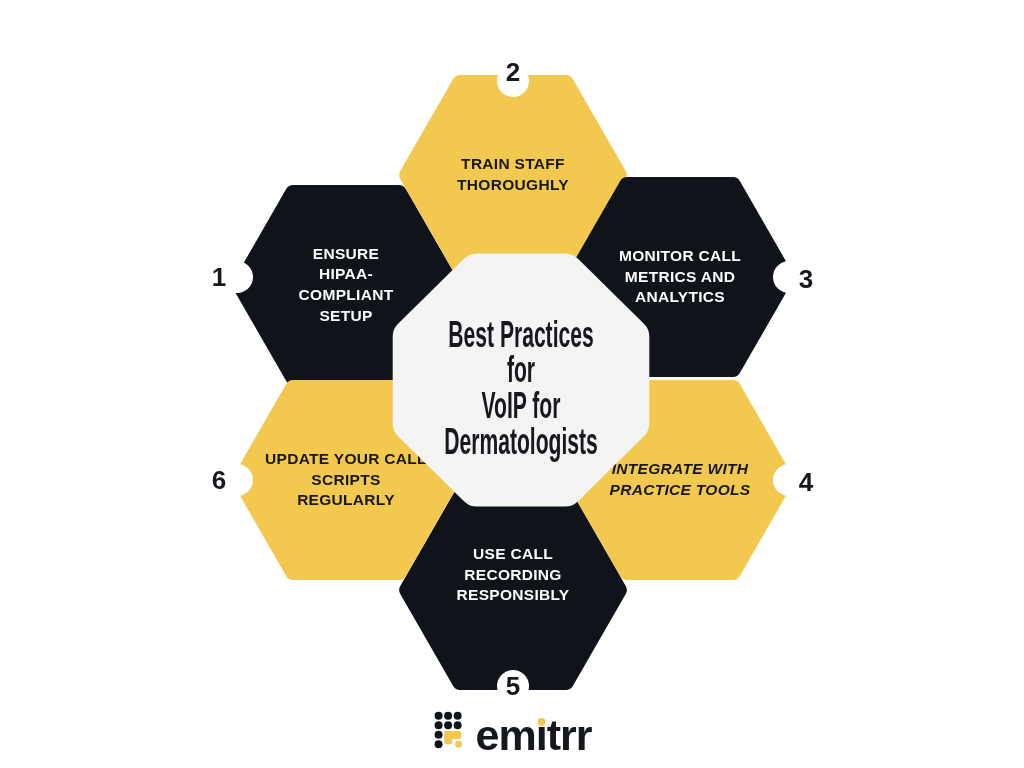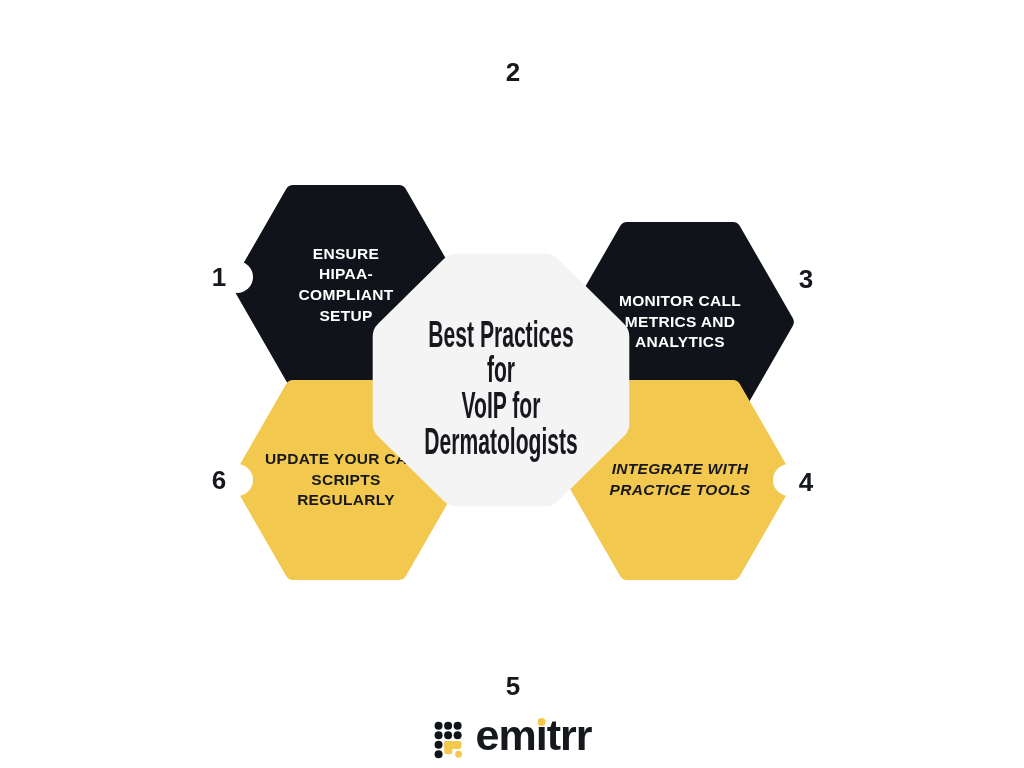--- a/index.html
+++ b/index.html
@@ -19,28 +19,28 @@
   .hex-label{
     position:absolute;left:0;top:0;width:100%;height:100%;
     display:flex;align-items:center;justify-content:center;
     text-align:center;white-space:pre-line;
     font-weight:bold;font-size:15.5px;line-height:1.33;letter-spacing:.3px;
   }
   .hex-yellow .hex-label{color:#16181d;}
   .hex-black  .hex-label{color:#ffffff;}
   .hex-1{left:231px;top:177px;margin-top:8px;}
   .hex-2{left:398px;top:75px;}
-  .hex-3{left:565px;top:177px;margin-top:45px;}
+  .hex-3{left:565px;top:177px;}
   .hex-4{left:565px;top:380px;font-style:italic;}
   .hex-5{left:398px;top:490px;}
   .hex-6{left:231px;top:380px;}
   .hex-5 .hex-label{transform:translateY(-15px);}
 
   
-  .octagon{position:absolute;left:372px;top:253px;width:258px;height:254px;z-index:2;}
+  .octagon{position:absolute;left:392px;top:253px;width:258px;height:254px;z-index:2;}
   .octagon svg.oct-shape{position:absolute;left:0;top:0;width:258px;height:254px;}
   .octagon svg.oct-shape polygon{fill:var(--center-bg);stroke:var(--center-bg);}
   .title{
     position:absolute;left:0;top:0;width:100%;height:100%;
     display:flex;align-items:center;justify-content:center;
     text-align:center;white-space:pre-line;
     font-weight:bold;font-size:37px;line-height:.96;color:#16181d;
     transform:scaleX(.57) translateY(8px);
   }
 
@@ -59,21 +59,21 @@
   .num1{left:219px;top:277px;}
   .num2{left:513px;top:72px;}
   .num3{left:806px;top:279px;}
   .num4{left:806px;top:482px;}
   .num5{left:513px;top:686px;}
   .num6{left:219px;top:480px;}
 
   
   .logo{
     position:absolute;left:50%;top:710px;transform:translateX(-50%);
-    display:flex;align-items:flex-end;gap:10px;z-index:5;
+    display:flex;align-items:flex-start;gap:10px;z-index:5;
   }
   .logo-icon{display:block;}
   .logo-icon .dot{fill:var(--black);}
   .logo-icon .ydot{fill:var(--yellow);}
   .logo-text{
     font-weight:bold;font-size:43px;letter-spacing:-1px;color:#15181d;
     line-height:50px;height:50px;display:flex;
   }
   .logo-i{position:relative;display:inline-block;}
   .logo-dot{
@@ -89,38 +89,53 @@
   <div class="hex hex-1 hex-black">
     <svg class="hex-shape" viewBox="0 0 230 200">
       <polygon points="62.1,8 167.9,8 220.8,100 167.9,192 62.1,192 9.2,100" stroke-width="16" stroke-linejoin="round"></polygon>
     </svg>
     <div class="hex-label">ENSURE
 HIPAA-
 COMPLIANT
 SETUP</div>
   </div>
 
+  <div class="hex hex-2 hex-yellow">
+    <svg class="hex-shape" viewBox="0 0 230 200">
+      <polygon points="62.1,8 167.9,8 220.8,100 167.9,192 62.1,192 9.2,100" stroke-width="16" stroke-linejoin="round"></polygon>
+    </svg>
+    <div class="hex-label">TRAIN STAFF
+THOROUGHLY</div>
+  </div>
 
   <div class="hex hex-3 hex-black">
     <svg class="hex-shape" viewBox="0 0 230 200">
       <polygon points="62.1,8 167.9,8 220.8,100 167.9,192 62.1,192 9.2,100" stroke-width="16" stroke-linejoin="round"></polygon>
     </svg>
     <div class="hex-label">MONITOR CALL
 METRICS AND
 ANALYTICS</div>
   </div>
 
   <div class="hex hex-4 hex-yellow">
     <svg class="hex-shape" viewBox="0 0 230 200">
       <polygon points="62.1,8 167.9,8 220.8,100 167.9,192 62.1,192 9.2,100" stroke-width="16" stroke-linejoin="round"></polygon>
     </svg>
     <div class="hex-label">INTEGRATE WITH
 PRACTICE TOOLS</div>
   </div>
 
+  <div class="hex hex-5 hex-black">
+    <svg class="hex-shape" viewBox="0 0 230 200">
+      <polygon points="62.1,8 167.9,8 220.8,100 167.9,192 62.1,192 9.2,100" stroke-width="16" stroke-linejoin="round"></polygon>
+    </svg>
+    <div class="hex-label">USE CALL
+RECORDING
+RESPONSIBLY</div>
+  </div>
 
   <div class="hex hex-6 hex-yellow">
     <svg class="hex-shape" viewBox="0 0 230 200">
       <polygon points="62.1,8 167.9,8 220.8,100 167.9,192 62.1,192 9.2,100" stroke-width="16" stroke-linejoin="round"></polygon>
     </svg>
     <div class="hex-label">UPDATE YOUR CALL
 SCRIPTS
 REGULARLY</div>
   </div>
 

